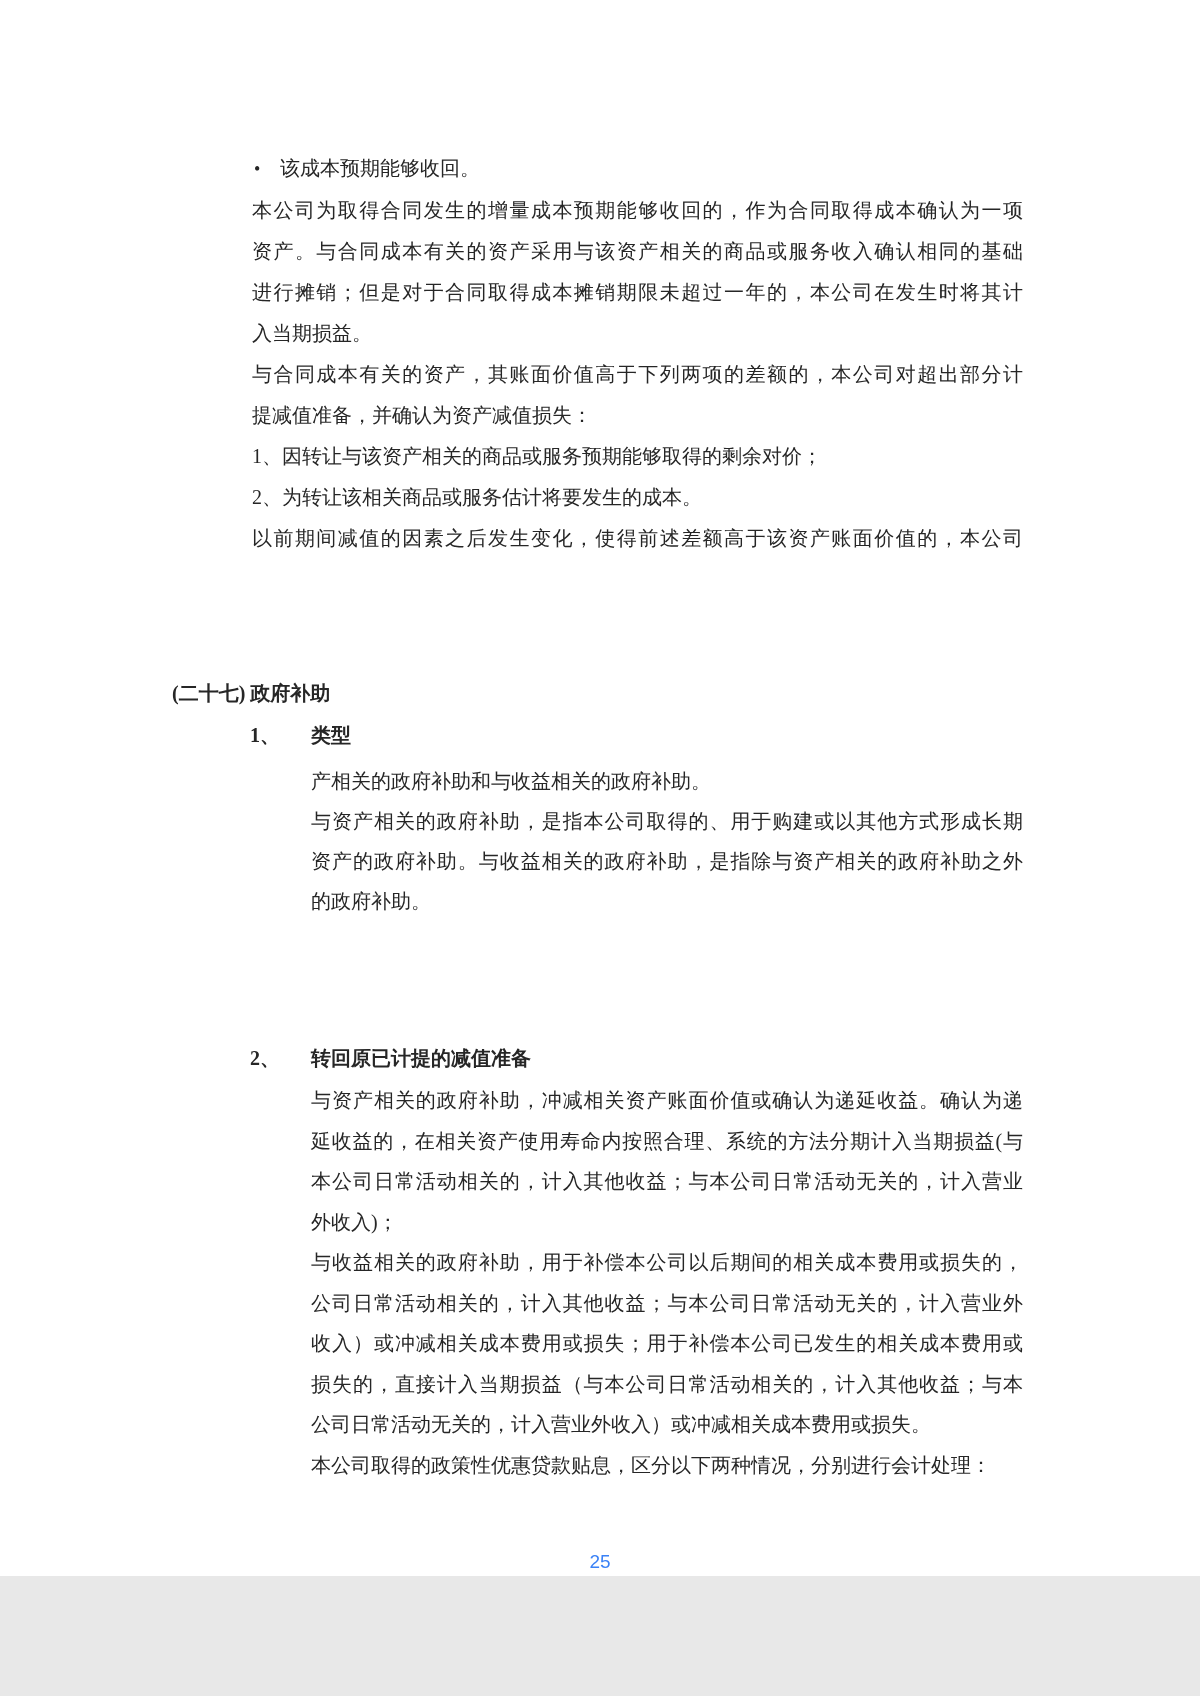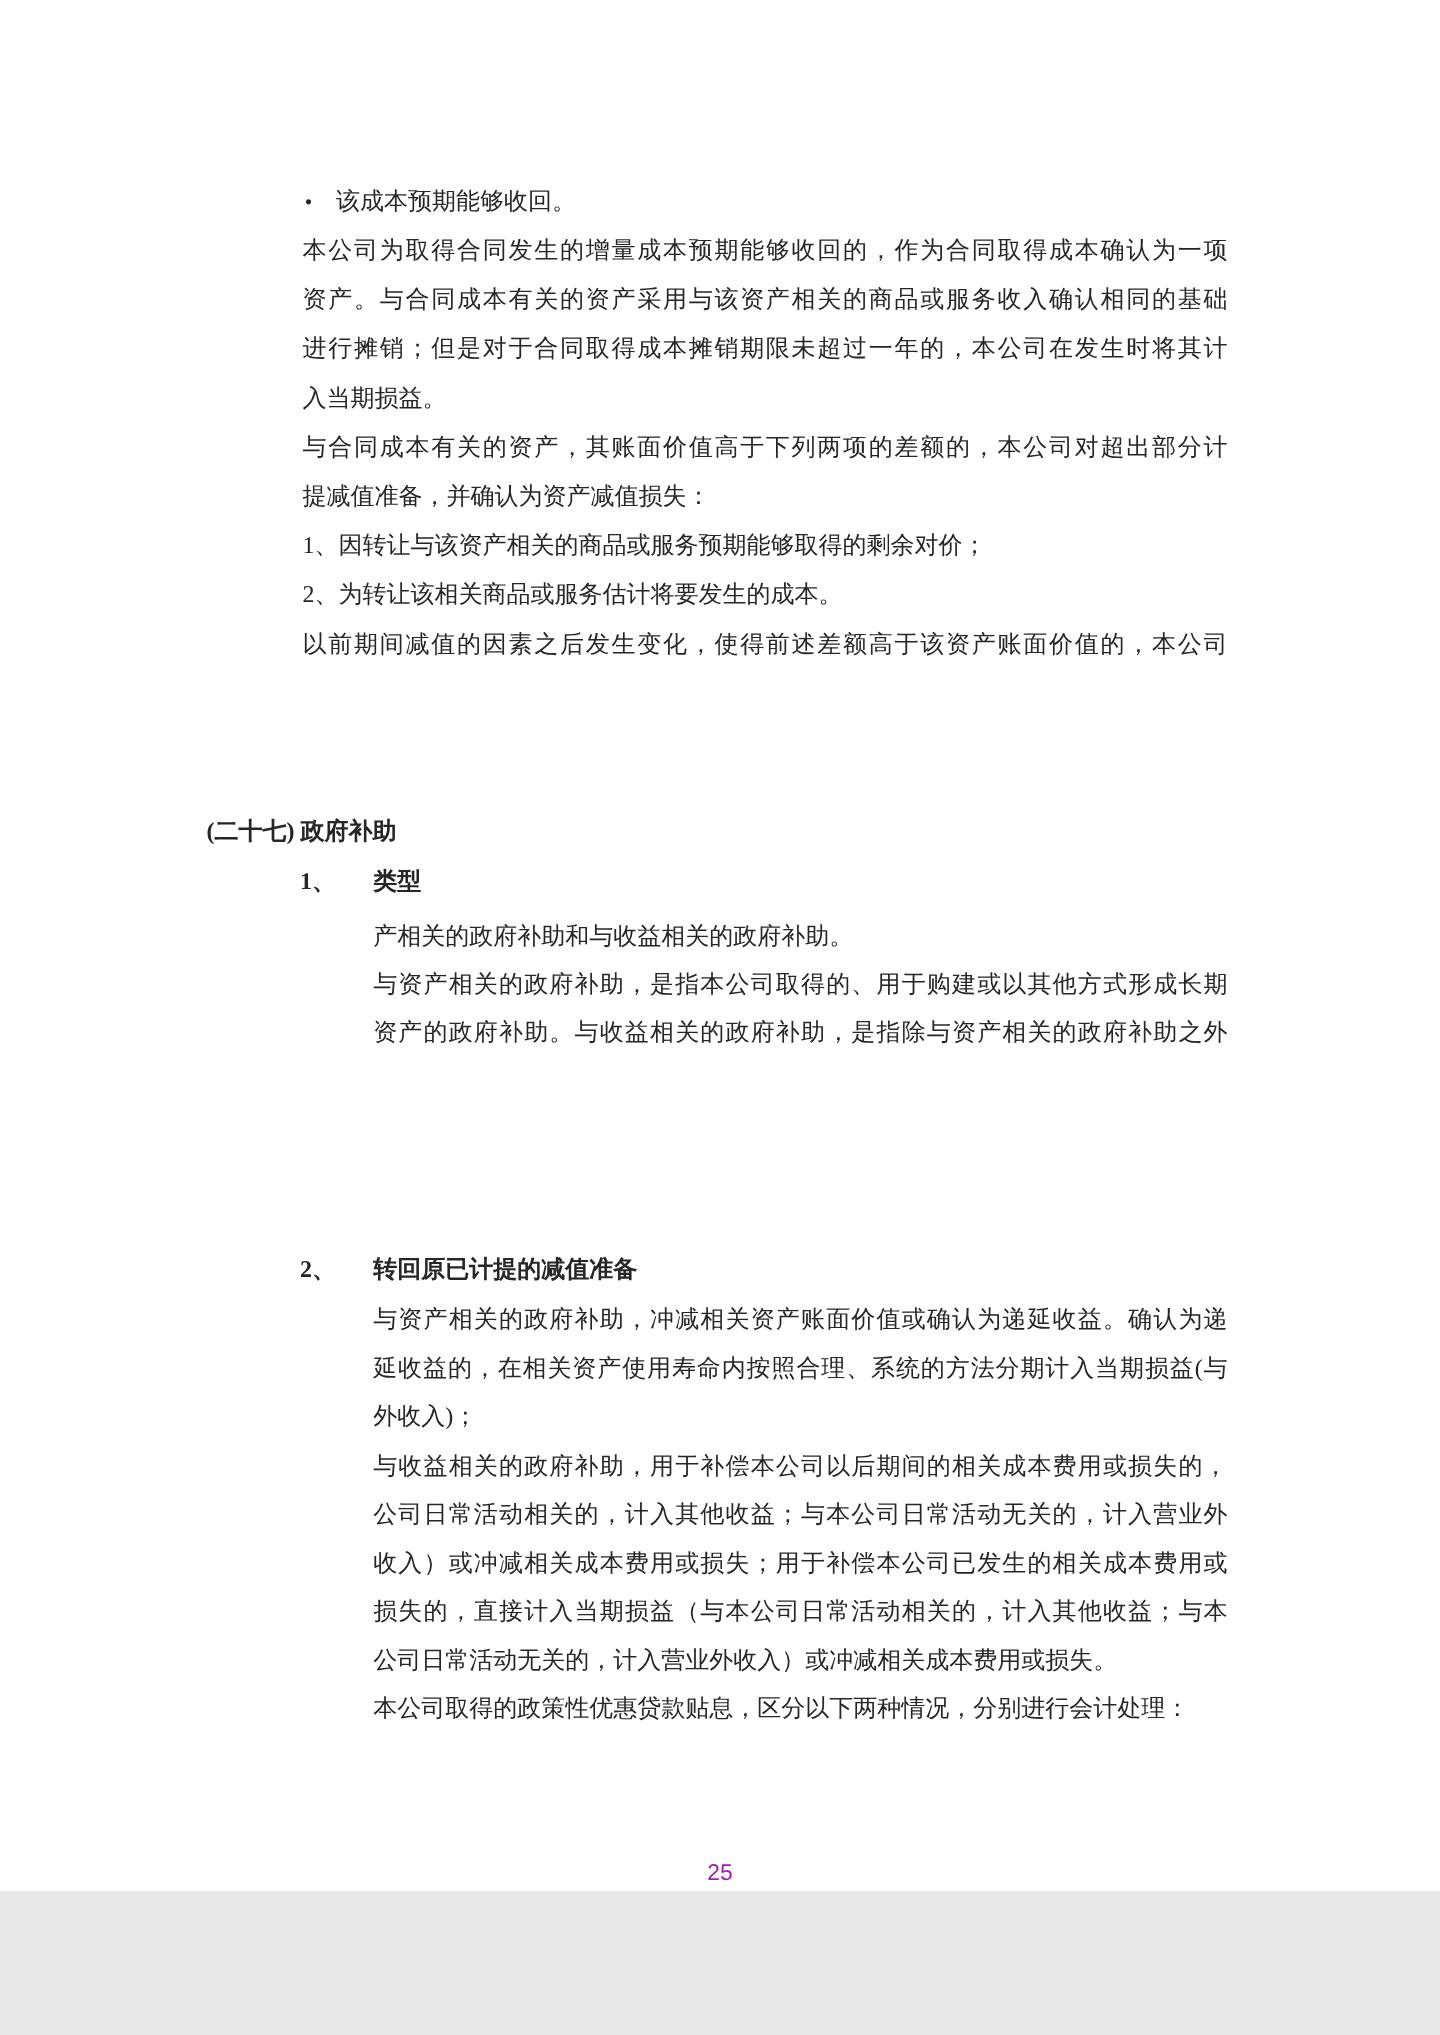--- a/index.html
+++ b/index.html
@@ -73,21 +73,21 @@
   #sub1-body { top: 761px; line-height: 40px; }
   #sub2-body { top: 1080px; line-height: 40.5px; }
 
   .page-number {
     left: 0;
     top: 1551px;
     width: 100%;
     text-align: center;
     font-family: "Liberation Sans", "DejaVu Sans", sans-serif;
     font-size: 19px;
-    color: #a21caf;
+    color: #3b82f6;
     line-height: 22px;
   }
 </style>
 </head>
 <body>
 
 <div class="page">
 
   <div class="abs intro">
     <div class="line bullet-line">
@@ -121,30 +121,32 @@
   <div class="abs sub-head" id="sub1-head">
     <span class="num">1、</span><span class="title">类型</span>
   </div>
   <div class="abs sub-body" id="sub1-body">
       <div class="para">
         <div class="line last">产相关的政府补助和与收益相关的政府补助。</div>
       </div>
       <div class="para">
         <div class="line">与资产相关的政府补助，是指本公司取得的、用于购建或以其他方式形成长期</div>
         <div class="line">资产的政府补助。与收益相关的政府补助，是指除与资产相关的政府补助之外</div>
+        <div class="line last">的政府补助。</div>
       </div>
     </div>
 
   <div class="abs sub-head" id="sub2-head">
     <span class="num">2、</span><span class="title">转回原已计提的减值准备</span>
   </div>
   <div class="abs sub-body" id="sub2-body">
       <div class="para">
         <div class="line">与资产相关的政府补助，冲减相关资产账面价值或确认为递延收益。确认为递</div>
         <div class="line">延收益的，在相关资产使用寿命内按照合理、系统的方法分期计入当期损益(与</div>
+        <div class="line">本公司日常活动相关的，计入其他收益；与本公司日常活动无关的，计入营业</div>
         <div class="line last">外收入)；</div>
       </div>
       <div class="para">
         <div class="line">与收益相关的政府补助，用于补偿本公司以后期间的相关成本费用或损失的，</div>
         <div class="line">公司日常活动相关的，计入其他收益；与本公司日常活动无关的，计入营业外</div>
         <div class="line">收入）或冲减相关成本费用或损失；用于补偿本公司已发生的相关成本费用或</div>
         <div class="line">损失的，直接计入当期损益（与本公司日常活动相关的，计入其他收益；与本</div>
         <div class="line last">公司日常活动无关的，计入营业外收入）或冲减相关成本费用或损失。</div>
       </div>
       <div class="para">

